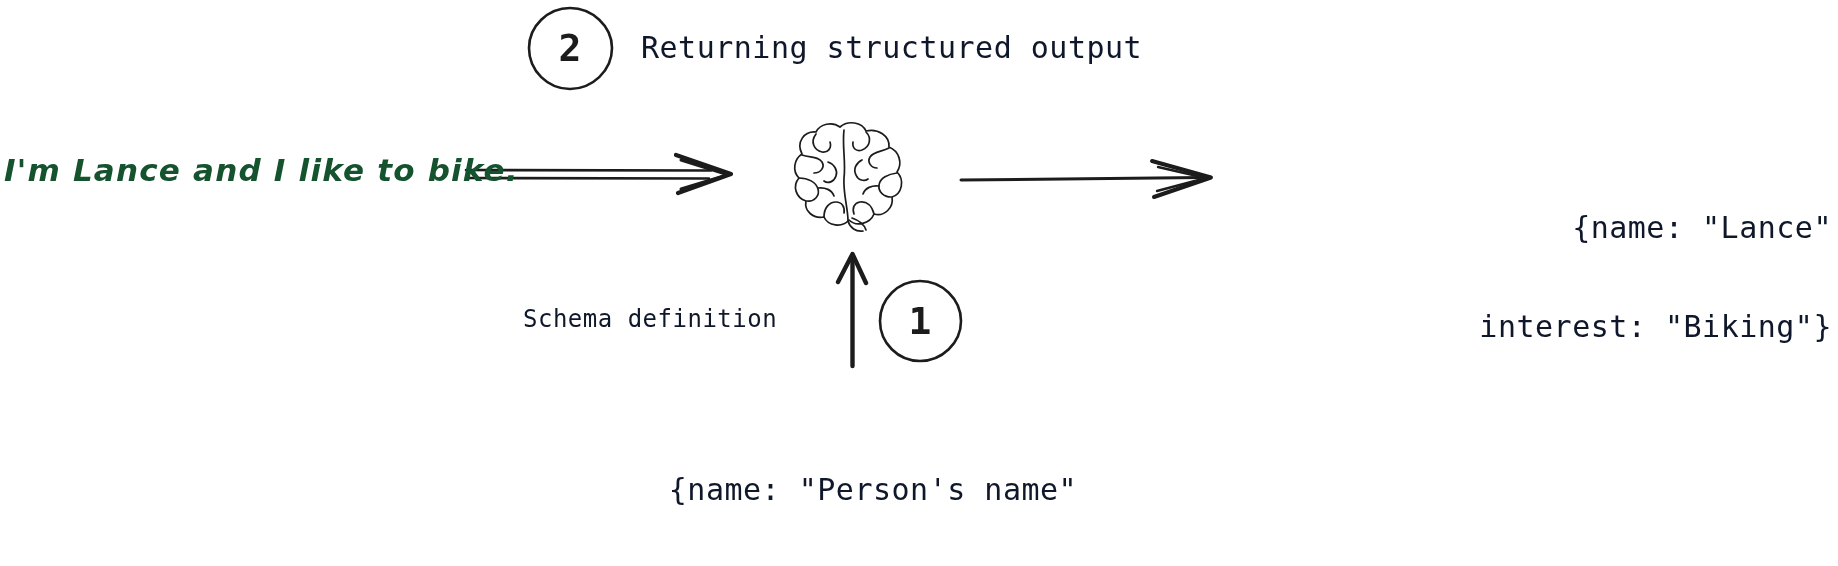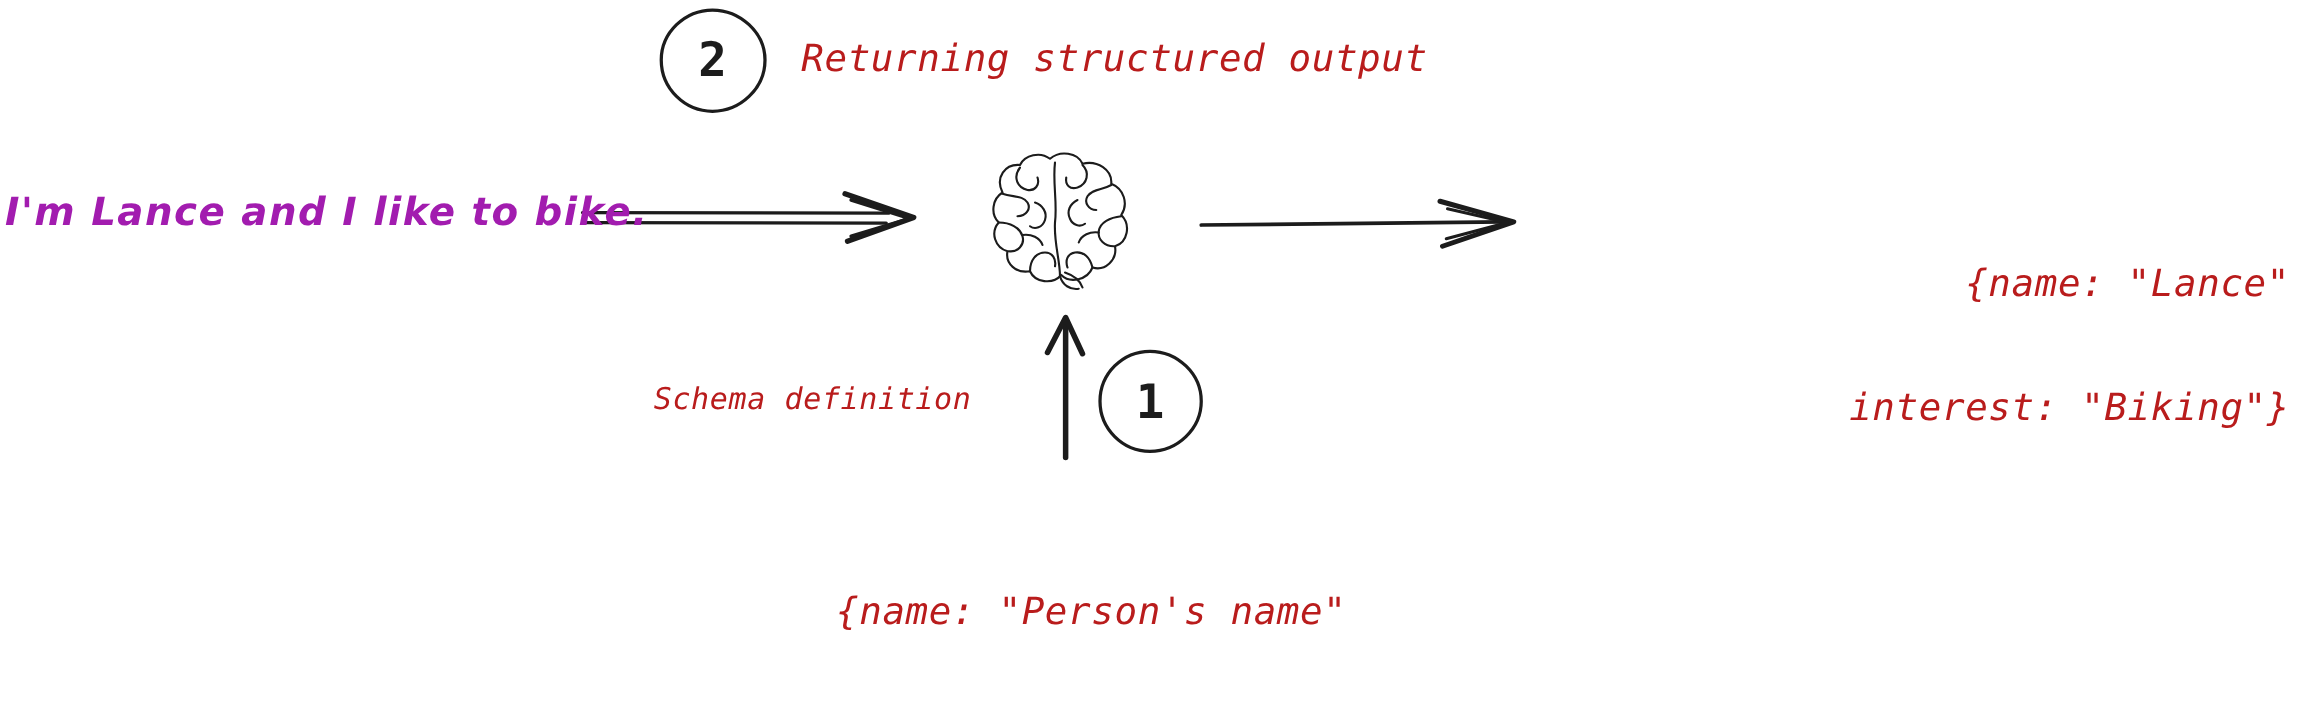--- a/index.html
+++ b/index.html
@@ -15,28 +15,27 @@
     width: 1838px;
     height: 566px;
     background: #ffffff;
     overflow: hidden;
   }
   .abs { position: absolute; }
 
   
   .mono {
     font-family: "DejaVu Sans Mono", monospace;
-    color: #b91c1c;
+    color: #0f172a;
     white-space: pre;
     letter-spacing: 0.5px;
-    font-style: italic;
   }
   .hand {
     font-family: "DejaVu Sans", sans-serif;
-    color: #a21caf;
+    color: #14532d;
     white-space: pre;
     font-style: italic;
     font-weight: 600;
     letter-spacing: 1.2px;
   }
 
   
   #input-sentence {
     left: 4px;
     top: 150px;

